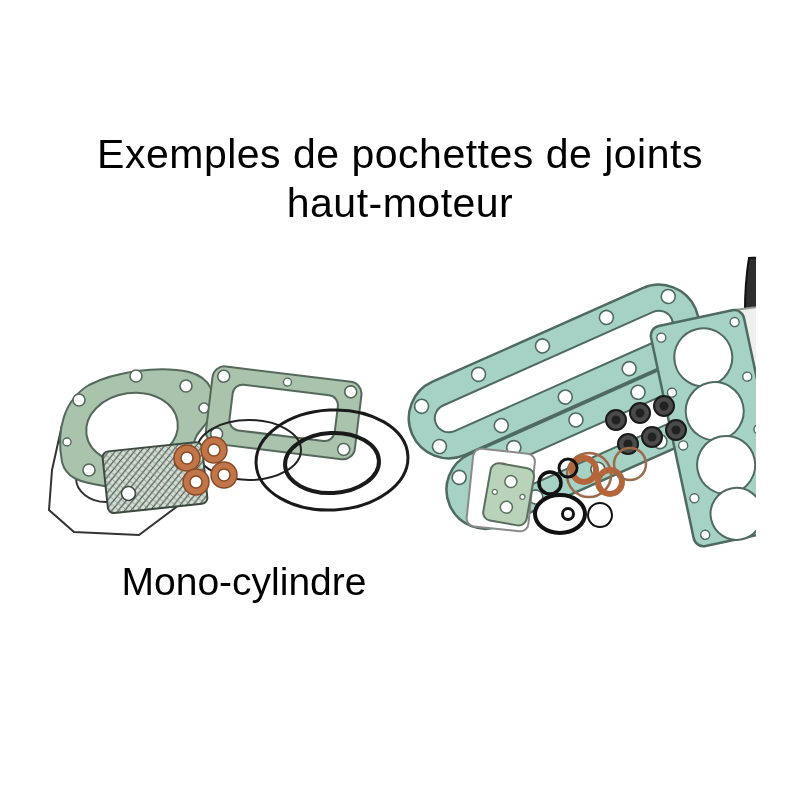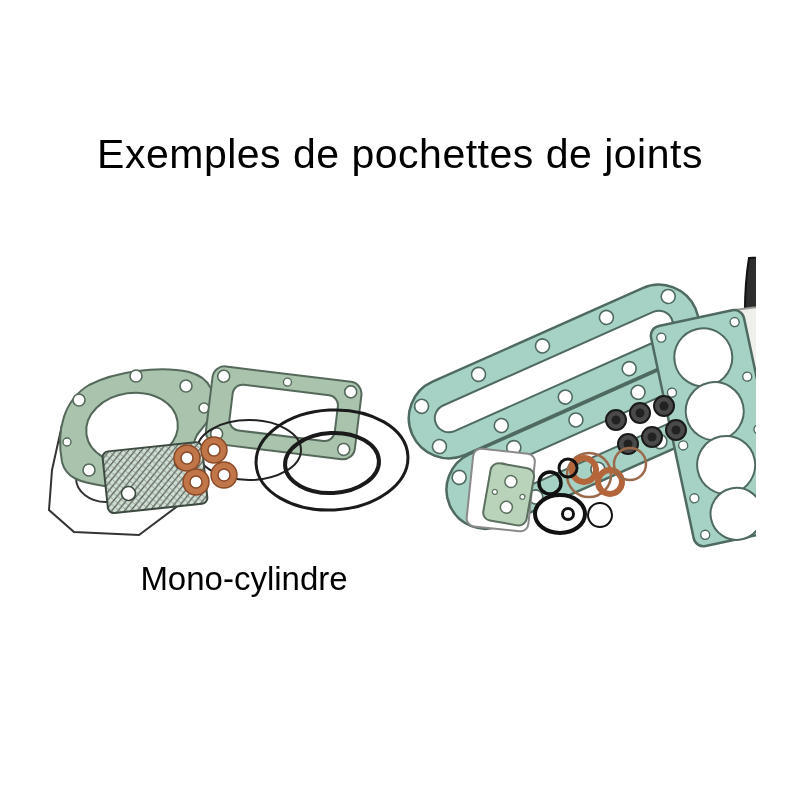--- a/index.html
+++ b/index.html
@@ -25,33 +25,34 @@
     position:absolute;
     top:0;left:0;
     width:800px;height:800px;
   }
   .caption{
     position:absolute;
     top:560px;
     width:400px;
     text-align:center;
     color:#000;
-    font-size:33px;
+    font-size:39px;
     font-weight:400;
   }
   .caption.left{left:0;}
   .caption.right{left:400px;}
 </style>
 </head>
 <body>
 
 <div class="stage">
 
   <div class="title">
     <div>Exemples de pochettes de joints</div>
+    <div>haut-moteur</div>
   </div>
 
   <svg class="illustration" viewBox="0 0 800 800" xmlns="http://www.w3.org/2000/svg">
     <defs>
       <pattern id="hatch" width="7" height="7" patternUnits="userSpaceOnUse">
         <rect width="7" height="7" fill="#cfe0d2"></rect>
         <path d="M0,7 L7,0" stroke="#4a4a4a" stroke-width="1.2"></path>
         <path d="M0,0 L7,7" stroke="#6a6a6a" stroke-width="0.6"></path>
       </pattern>
     </defs>

